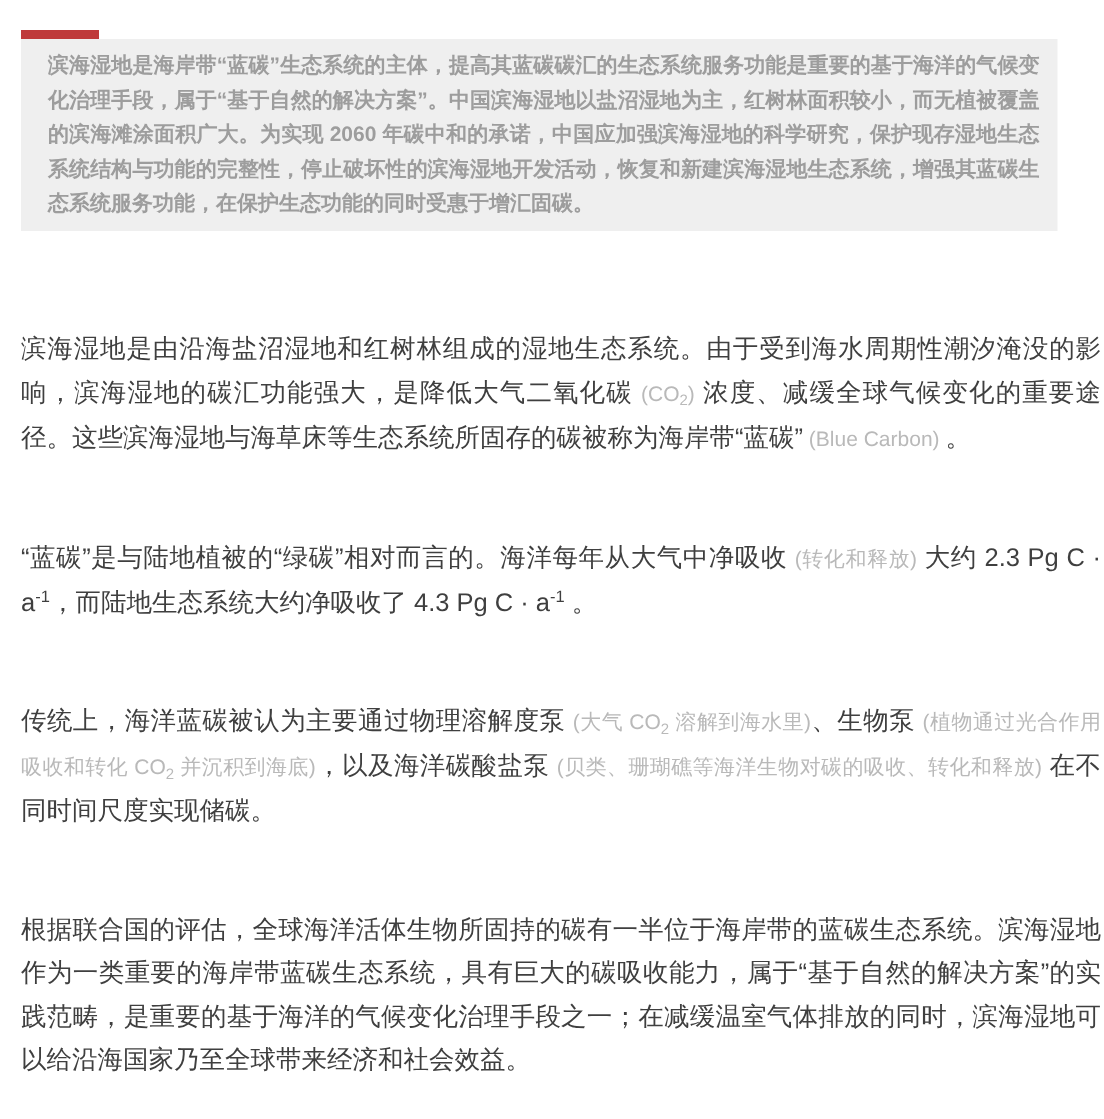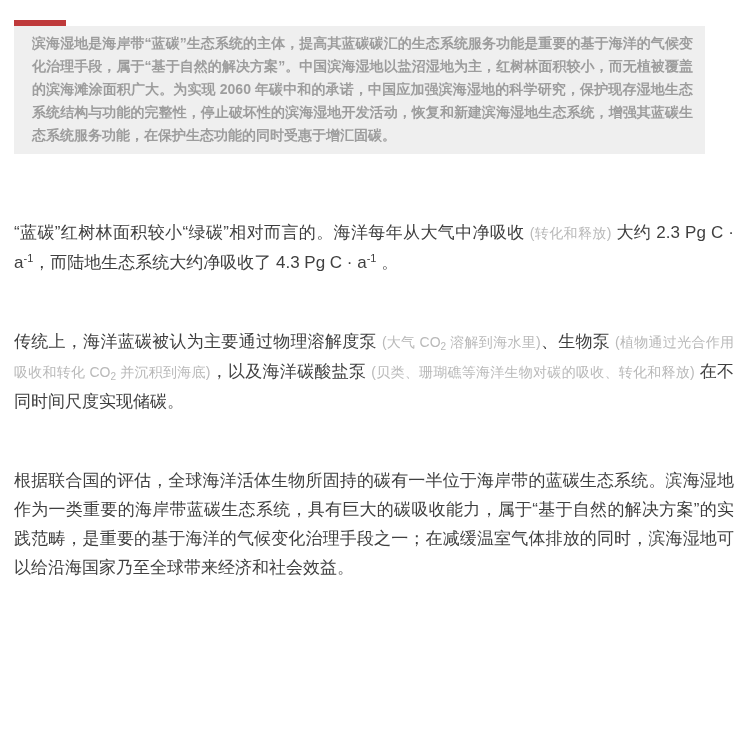--- a/index.html
+++ b/index.html
@@ -71,17 +71,18 @@
 </style>
 </head>
 <body>
 
 <div class="page">
   <div class="accent-bar"></div>
   <div class="abstract-box">
     <p class="abstract-text">滨海湿地是海岸带“蓝碳”生态系统的主体，提高其蓝碳碳汇的生态系统服务功能是重要的基于海洋的气候变化治理手段，属于“基于自然的解决方案”。中国滨海湿地以盐沼湿地为主，红树林面积较小，而无植被覆盖的滨海滩涂面积广大。为实现 2060 年碳中和的承诺，中国应加强滨海湿地的科学研究，保护现存湿地生态系统结构与功能的完整性，停止破坏性的滨海湿地开发活动，恢复和新建滨海湿地生态系统，增强其蓝碳生态系统服务功能，在保护生态功能的同时受惠于增汇固碳。</p>
   </div>
   <div class="article-body">
-      <p class="para"><span class="seg-normal">“蓝碳”红树林面积较小“绿碳”相对而言的。海洋每年从大气中净吸收 </span><span class="seg-light">(转化和释放)</span><span class="seg-normal"> 大约 2.3 Pg C · a</span><span class="seg-sup">-1</span><span class="seg-normal">，而陆地生态系统大约净吸收了 4.3 Pg C · a</span><span class="seg-sup">-1</span><span class="seg-normal"> 。</span></p>
+      <p class="para"><span class="seg-normal">滨海湿地是由沿海盐沼湿地和红树林组成的湿地生态系统。由于受到海水周期性潮汐淹没的影响，滨海湿地的碳汇功能强大，是降低大气二氧化碳 </span><span class="seg-light">(CO</span><span class="seg-light-sub">2</span><span class="seg-light">)</span><span class="seg-normal"> 浓度、减缓全球气候变化的重要途径。这些滨海湿地与海草床等生态系统所固存的碳被称为海岸带“蓝碳”</span><span class="seg-light"> (Blue Carbon) </span><span class="seg-normal">。</span></p>
+      <p class="para"><span class="seg-normal">“蓝碳”是与陆地植被的“绿碳”相对而言的。海洋每年从大气中净吸收 </span><span class="seg-light">(转化和释放)</span><span class="seg-normal"> 大约 2.3 Pg C · a</span><span class="seg-sup">-1</span><span class="seg-normal">，而陆地生态系统大约净吸收了 4.3 Pg C · a</span><span class="seg-sup">-1</span><span class="seg-normal"> 。</span></p>
       <p class="para"><span class="seg-normal">传统上，海洋蓝碳被认为主要通过物理溶解度泵 </span><span class="seg-light">(大气 CO</span><span class="seg-light-sub">2</span><span class="seg-light"> 溶解到海水里)</span><span class="seg-normal">、生物泵 </span><span class="seg-light">(植物通过光合作用吸收和转化 CO</span><span class="seg-light-sub">2</span><span class="seg-light"> 并沉积到海底)</span><span class="seg-normal">，以及海洋碳酸盐泵 </span><span class="seg-light">(贝类、珊瑚礁等海洋生物对碳的吸收、转化和释放)</span><span class="seg-normal"> 在不同时间尺度实现储碳。</span></p>
       <p class="para"><span class="seg-normal">根据联合国的评估，全球海洋活体生物所固持的碳有一半位于海岸带的蓝碳生态系统。滨海湿地作为一类重要的海岸带蓝碳生态系统，具有巨大的碳吸收能力，属于“基于自然的解决方案”的实践范畴，是重要的基于海洋的气候变化治理手段之一；在减缓温室气体排放的同时，滨海湿地可以给沿海国家乃至全球带来经济和社会效益。</span></p>
     </div>
 </div>
 
 </body></html>

